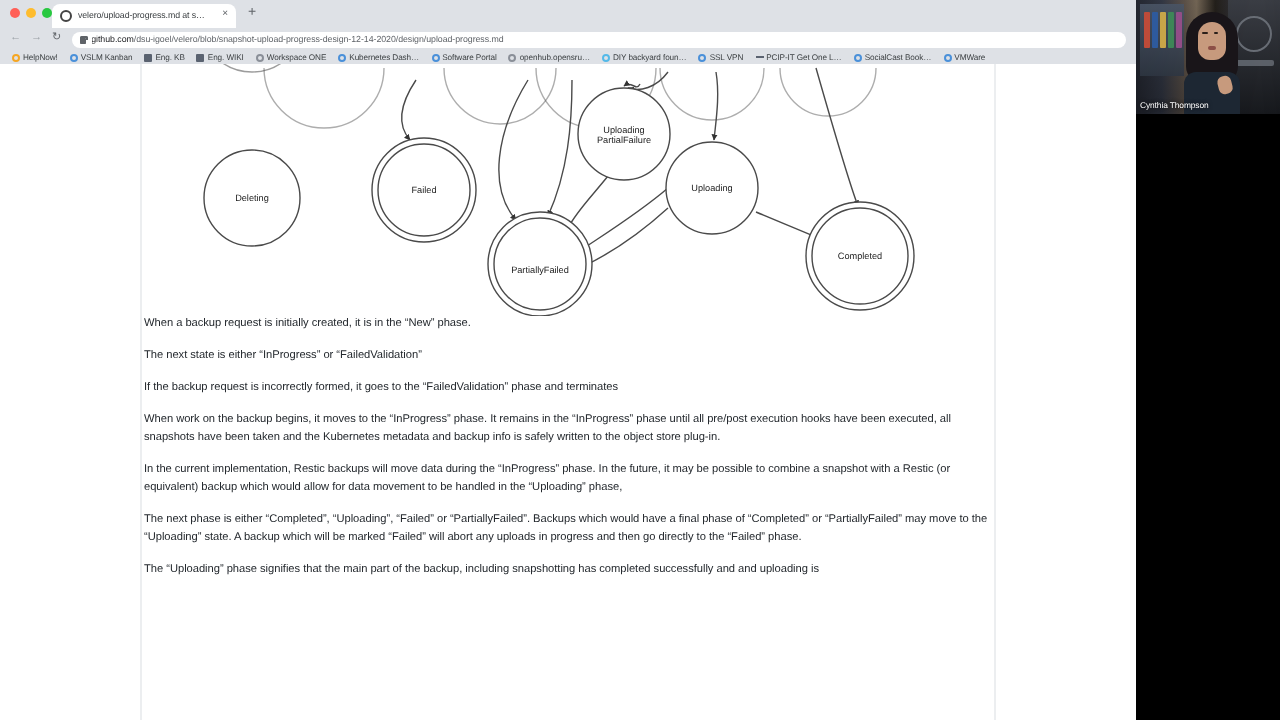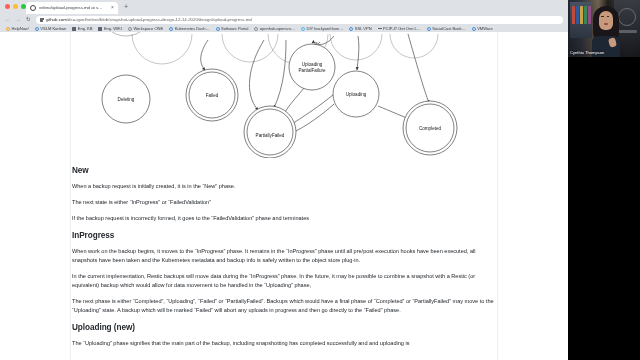--- a/index.html
+++ b/index.html
@@ -248,29 +248,26 @@
               <g>
                 <circle cx="358" cy="96" r="27" fill="#fff" stroke="#4a4a4a" stroke-width="0.7"></circle>
                 <circle cx="358" cy="96" r="24" fill="#fff" stroke="#4a4a4a" stroke-width="0.7"></circle>
                 <text x="358" y="97.6" text-anchor="middle" font-size="4.6" fill="#1b1b1b" font-family="&quot;Liberation Sans&quot;, sans-serif"><tspan x="358" dy="0">Completed</tspan></text>
               </g>
             </g>
         </svg>
       </div>
 
       <div class="body-text">
-          <h2 class="sec">New</h2>
           <p class="para">When a backup request is initially created, it is in the “New” phase.</p>
           <p class="para">The next state is either “InProgress” or “FailedValidation”</p>
           <p class="para">If the backup request is incorrectly formed, it goes to the “FailedValidation” phase and terminates</p>
-          <h2 class="sec">InProgress</h2>
           <p class="para">When work on the backup begins, it moves to the “InProgress” phase. It remains in the “InProgress” phase until all pre/post execution hooks have been executed, all snapshots have been taken and the Kubernetes metadata and backup info is safely written to the object store plug-in.</p>
           <p class="para">In the current implementation, Restic backups will move data during the “InProgress” phase. In the future, it may be possible to combine a snapshot with a Restic (or equivalent) backup which would allow for data movement to be handled in the “Uploading” phase,</p>
           <p class="para">The next phase is either “Completed”, “Uploading”, “Failed” or “PartiallyFailed”. Backups which would have a final phase of “Completed” or “PartiallyFailed” may move to the “Uploading” state. A backup which will be marked “Failed” will abort any uploads in progress and then go directly to the “Failed” phase.</p>
-          <h2 class="sec">Uploading (new)</h2>
           <p class="para">The “Uploading” phase signifies that the main part of the backup, including snapshotting has completed successfully and and uploading is</p>
         </div>
     </div>
   </div>
 
   <div class="vpanel">
     <div class="vtile">
       <div class="vbg"></div>
       <div class="shelf">
         <span class="book" style="left:2px;background:#cf4f3a;"></span>

